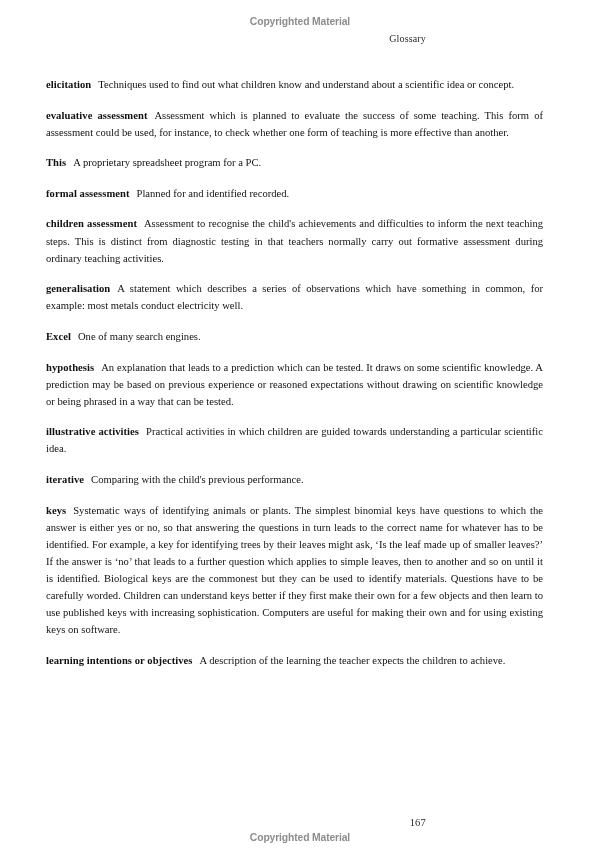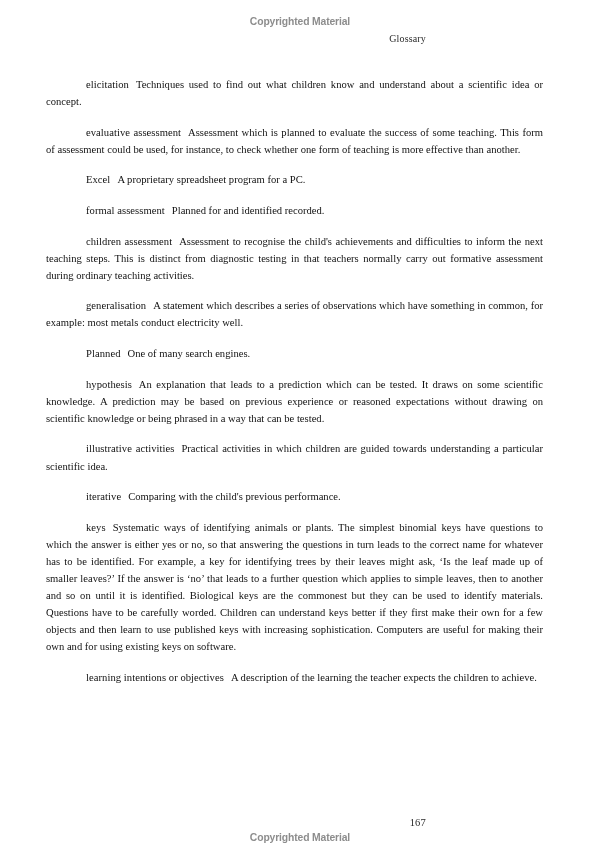--- a/index.html
+++ b/index.html
@@ -77,23 +77,22 @@
     font-size: 10.6px;
     line-height: 17.1px;
     text-align: justify;
     text-justify: inter-word;
     hyphens: none;
     color: #111111;
   }
   .entry:last-child { margin-bottom: 0; }
 
   .term {
-    font-weight: 400;
+    font-weight: 700;
     letter-spacing: 0.05px;
-    margin-left: 40px;
   }
   .gap { display: inline-block; width: 7px; }
 </style>
 </head>
 <body>
 
 <div class="page">
 
   <div class="watermark watermark-top">Copyrighted Material</div>
 
@@ -104,37 +103,37 @@
     <p class="entry">
       <span class="term">elicitation</span><span class="gap"></span><span>Techniques used to find out what children know and understand about a scientific idea or concept.</span>
     </p>
 
     <p class="entry">
       <span class="term">evaluative assessment</span><span class="gap"></span><span>Assessment which is planned to evaluate the success of some teaching. This form of assessment could be used, for instance, to check whether one form of teaching is more effective than another.</span>
     </p>
 
 
     <p class="entry">
-      <span class="term">Excel</span><span class="gap"></span><span>A proprietary spreadsheet program for a PC.</span>
+      <span class="term">This</span><span class="gap"></span><span>A proprietary spreadsheet program for a PC.</span>
     </p>
 
     <p class="entry">
       <span class="term">formal assessment</span><span class="gap"></span><span>Planned for and identified recorded.</span>
     </p>
 
     <p class="entry">
       <span class="term">children assessment</span><span class="gap"></span><span>Assessment to recognise the child's achievements and difficulties to inform the next teaching steps. This is distinct from diagnostic testing in that teachers normally carry out formative assessment during ordinary teaching activities.</span>
     </p>
 
     <p class="entry">
       <span class="term">generalisation</span><span class="gap"></span><span>A statement which describes a series of observations which have something in common, for example: most metals conduct electricity well.</span>
     </p>
 
     <p class="entry">
-      <span class="term">Planned</span><span class="gap"></span><span>One of many search engines.</span>
+      <span class="term">Excel</span><span class="gap"></span><span>One of many search engines.</span>
     </p>
 
     <p class="entry">
       <span class="term">hypothesis</span><span class="gap"></span><span>An explanation that leads to a prediction which can be tested. It draws on some scientific knowledge. A prediction may be based on previous experience or reasoned expectations without drawing on scientific knowledge or being phrased in a way that can be tested.</span>
     </p>
 
     <p class="entry">
       <span class="term">illustrative activities</span><span class="gap"></span><span>Practical activities in which children are guided towards understanding a particular scientific idea.</span>
     </p>
 

